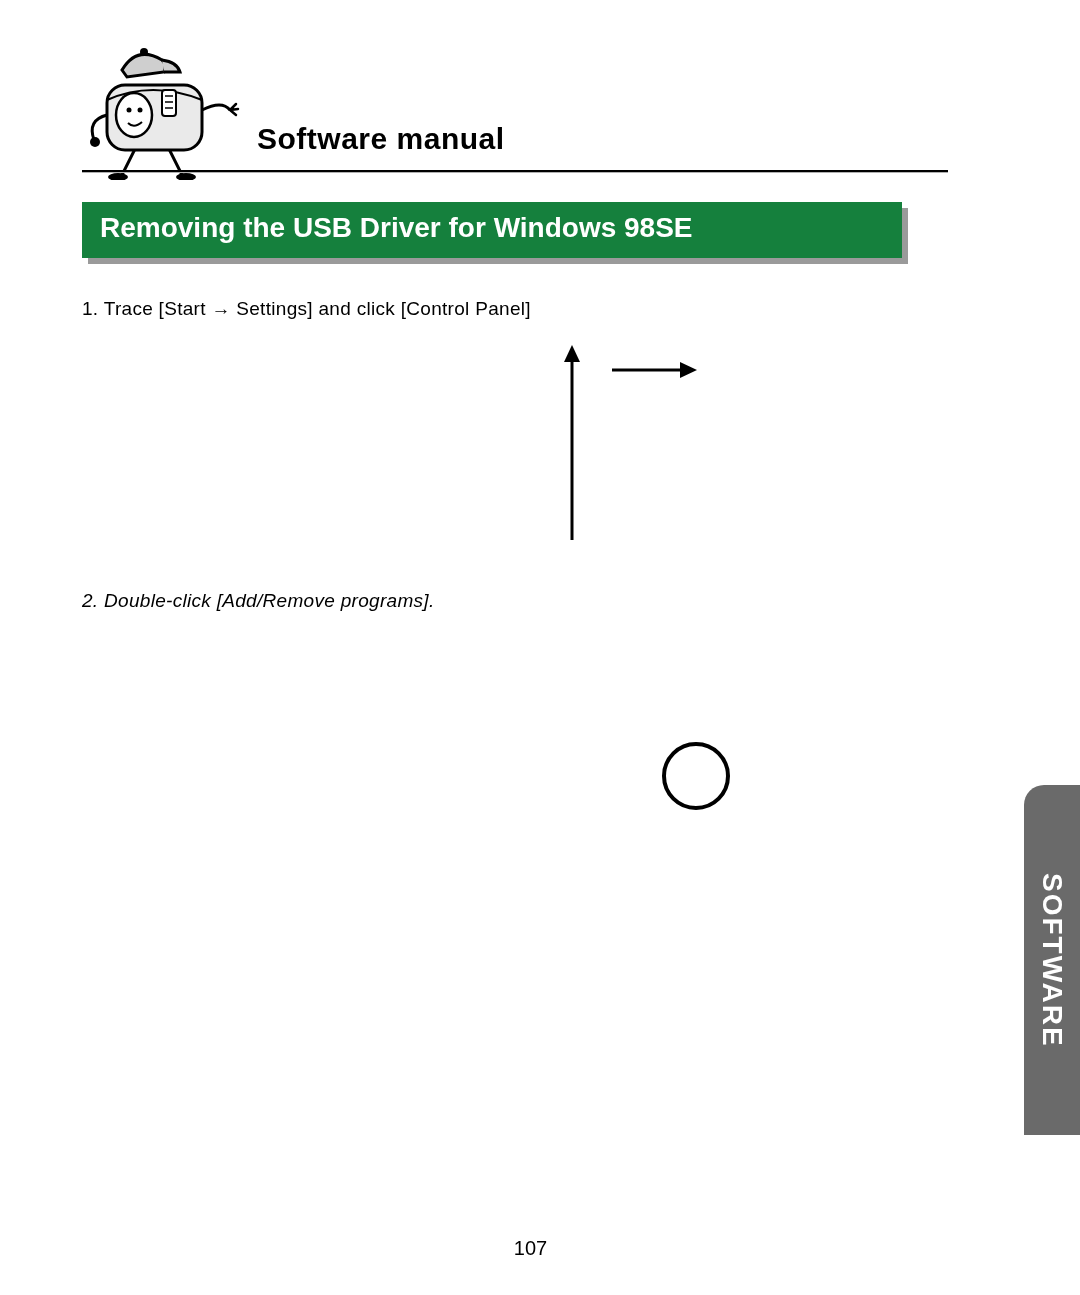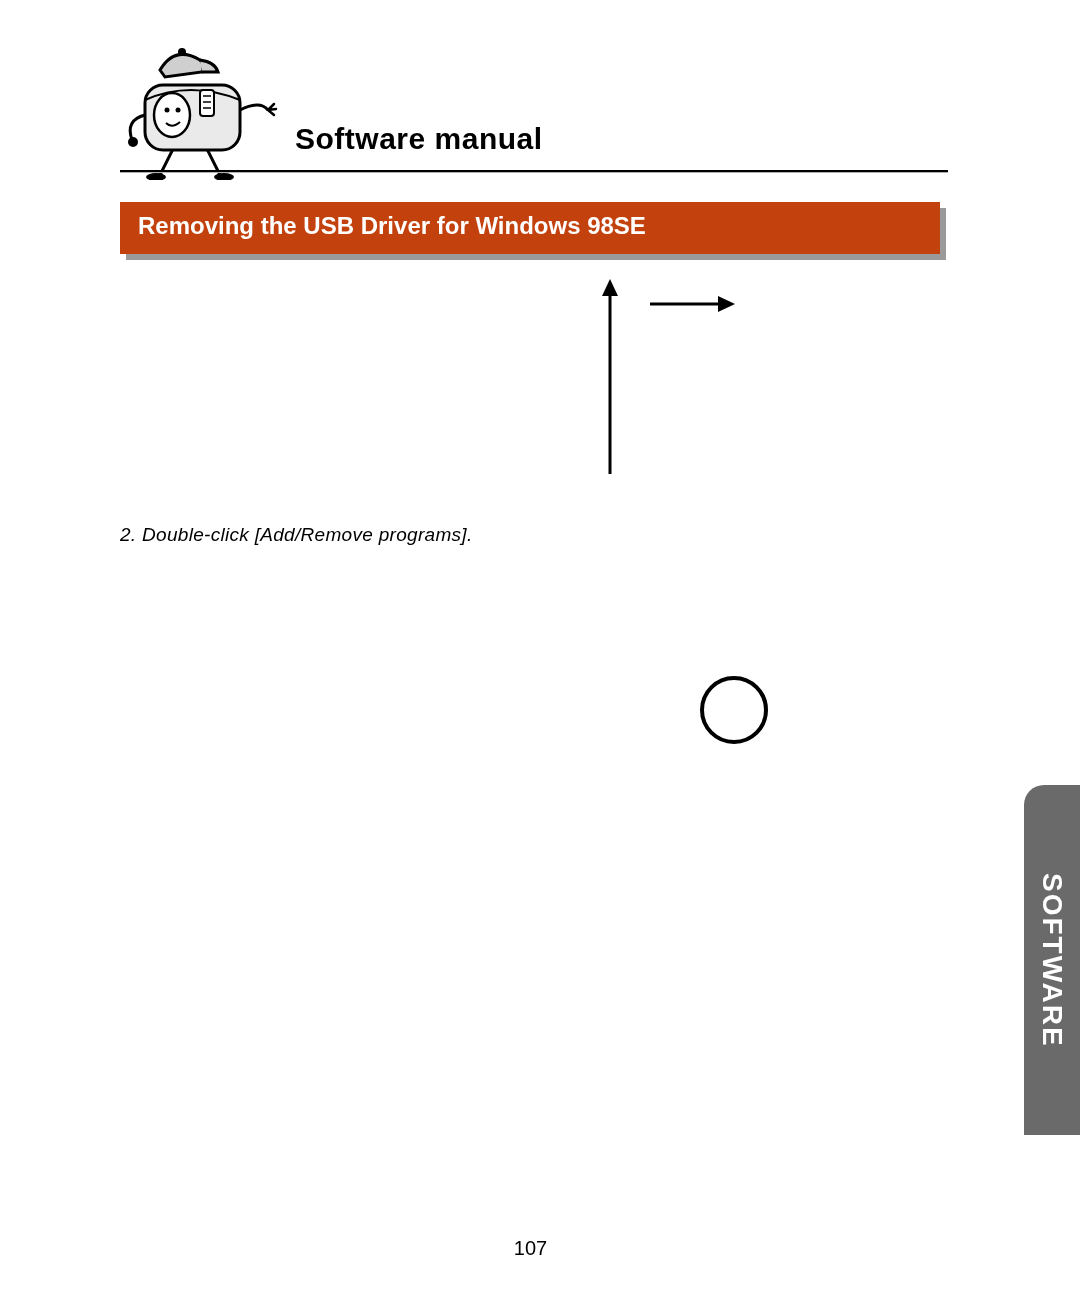--- a/index.html
+++ b/index.html
@@ -10,21 +10,21 @@
     height: 1295px;
     font-family: Arial, Helvetica, sans-serif;
     color: #000;
     position: relative;
   }
   .page {
     position: relative;
     width: 1028px;
     height: 1295px;
     box-sizing: border-box;
-    padding: 40px 80px 60px 120px;
+    padding: 40px 80px 60px 82px;
   }
   .header {
     position: relative;
     height: 140px;
   }
   .mascot {
     position: absolute;
     left: 0;
     top: -10px;
   }
@@ -42,23 +42,23 @@
     right: 0;
     top: 130px;
     height: 3px;
     background: linear-gradient(180deg,#000 0%, #000 60%, #b0b0b0 60%, #b0b0b0 100%);
   }
   .section-box-shadow {
     margin-top: 22px;
     position: relative;
   }
   .section-box {
-    background: #c2410c;
+    background: #15803d;
     color: #fff;
-    font-size: 24px;
+    font-size: 28px;
     font-weight: bold;
     padding: 10px 18px 14px 18px;
     box-shadow: 6px 6px 0 #9a9a9a;
     width: 820px;
     box-sizing: border-box;
   }
   .step {
     font-size: 19px;
     margin-top: 40px;
     letter-spacing: 0.3px;
@@ -148,20 +148,21 @@
       </svg>
     </span>
     <div class="header-title">Software manual</div>
     <div class="header-rule"></div>
   </div>
 
   <div class="section-box-shadow">
     <div class="section-box">Removing the USB Driver for Windows 98SE</div>
   </div>
 
+  <div class="step">1. Trace [Start → Settings] and click [Control Panel]</div>
 
   <div style="position:relative;">
     <span class="diagram-arrows">
       <svg width="220" height="210" viewBox="0 0 220 210">
 
         <line x1="60" y1="200" x2="60" y2="20" stroke="#000" stroke-width="3"></line>
         <polygon points="60,5 52,22 68,22" fill="#000"></polygon>
 
         <line x1="100" y1="30" x2="170" y2="30" stroke="#000" stroke-width="3"></line>
         <polygon points="185,30 168,22 168,38" fill="#000"></polygon>

